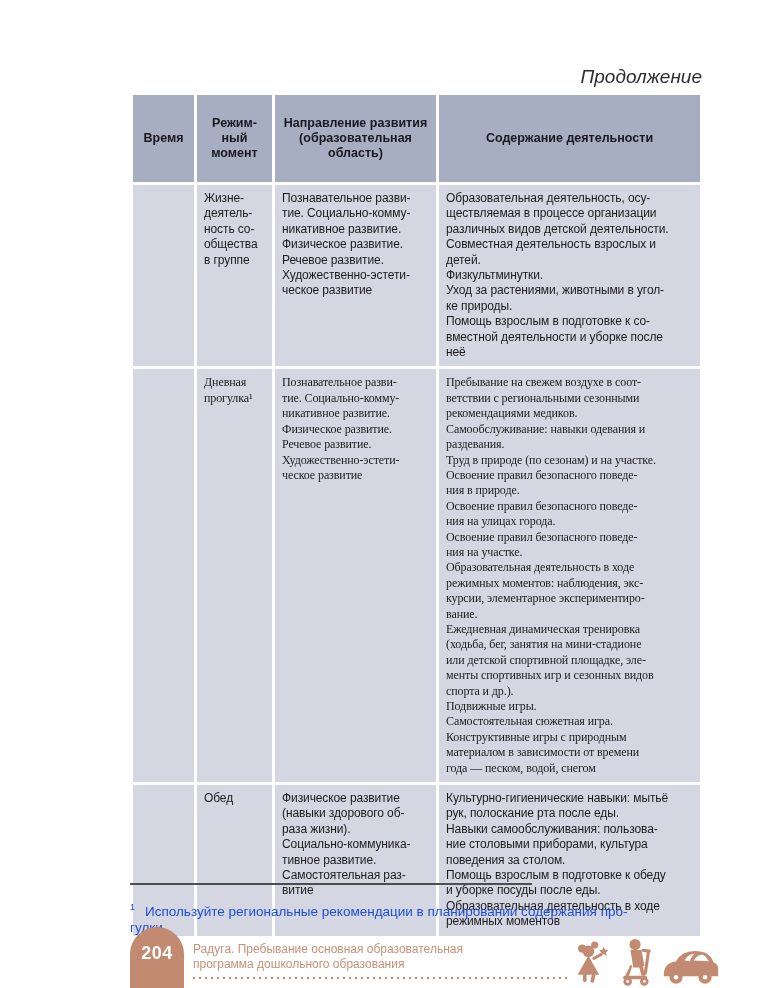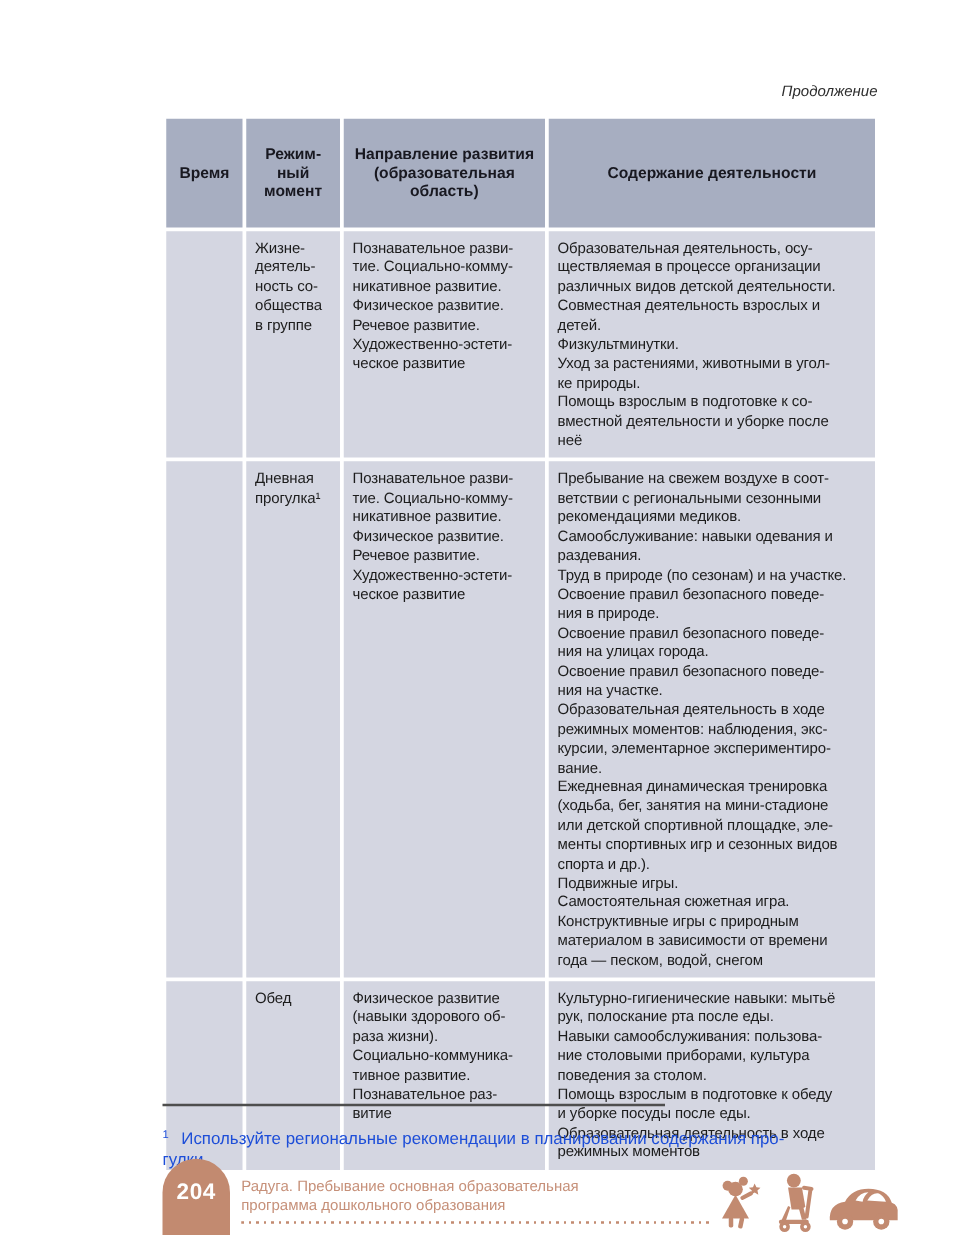--- a/index.html
+++ b/index.html
@@ -1,33 +1,33 @@
 <!DOCTYPE html>
 <html><head>
 <meta charset="utf-8">
 <style>
   * { margin:0; padding:0; box-sizing:border-box; }
   html,body { width:768px; height:988px; background:#ffffff;
               font-family:"Liberation Sans", sans-serif; color:#1b1b1b; overflow:hidden; }
   .page { position:relative; width:768px; height:988px; background:#fff; }
 
   .continuation { position:absolute; top:66px; right:66px; font-style:italic;
-                  font-size:12px; color:#2e2e2e; }
+                  font-size:19px; color:#2e2e2e; }
 
   .table-wrap { position:absolute; left:130px; top:92px; width:573px; }
   table.schedule { border-collapse:separate; border-spacing:3px; width:573px; table-layout:fixed; }
   table.schedule th { background:#a7aec1; font-weight:bold; font-size:12.5px; line-height:15px;
                       text-align:center; vertical-align:middle; padding:21px 4px;
                       white-space:pre-line; color:#181820; }
   table.schedule td { background:#d4d6e1; font-size:12px; line-height:15.4px;
                       padding:6px 6px 6px 7px; vertical-align:top; white-space:pre-line;
                       color:#1c1c1c; letter-spacing:-0.1px; }
   tr.row-header { height:57px; }
   tr.row-1 { height:170px; }
-  tr.row-2 { height:400px; }
+  tr.row-2 { height:400px;font-family:Liberation Serif, serif; }
   tr.row-3 { height:149px; }
 
   .footnote-rule { position:absolute; left:130px; top:883px; width:402px;
                    border-top:2px solid #4e4e4e; }
   .footnote { position:absolute; left:130px; top:889px; width:560px;
               font-size:13.5px; line-height:16.5px; color:#1d4ed8;margin-top:10px; }
   .footnote sup { font-size:9px; margin-right:10px; }
   .footnote .fn-text { white-space:pre-line; }
 
   .footer { position:absolute; left:130px; top:928px; width:590px; height:60px;
@@ -134,21 +134,21 @@
 года — песком, водой, снегом</td>
       </tr>
       <tr class="row-3">
         <td></td>
         <td>Обед</td>
         <td>Физическое развитие
 (навыки здорового об-
 раза жизни).
 Социально-коммуника-
 тивное развитие.
-Познавательное раз-
+Самостоятельная раз-
 витие</td>
         <td>Культурно-гигиенические навыки: мытьё
 рук, полоскание рта после еды.
 Навыки самообслуживания: пользова-
 ние столовыми приборами, культура
 поведения за столом.
 Помощь взрослым в подготовке к обеду
 и уборке посуды после еды.
 Образовательная деятельность в ходе
 режимных моментов</td>

